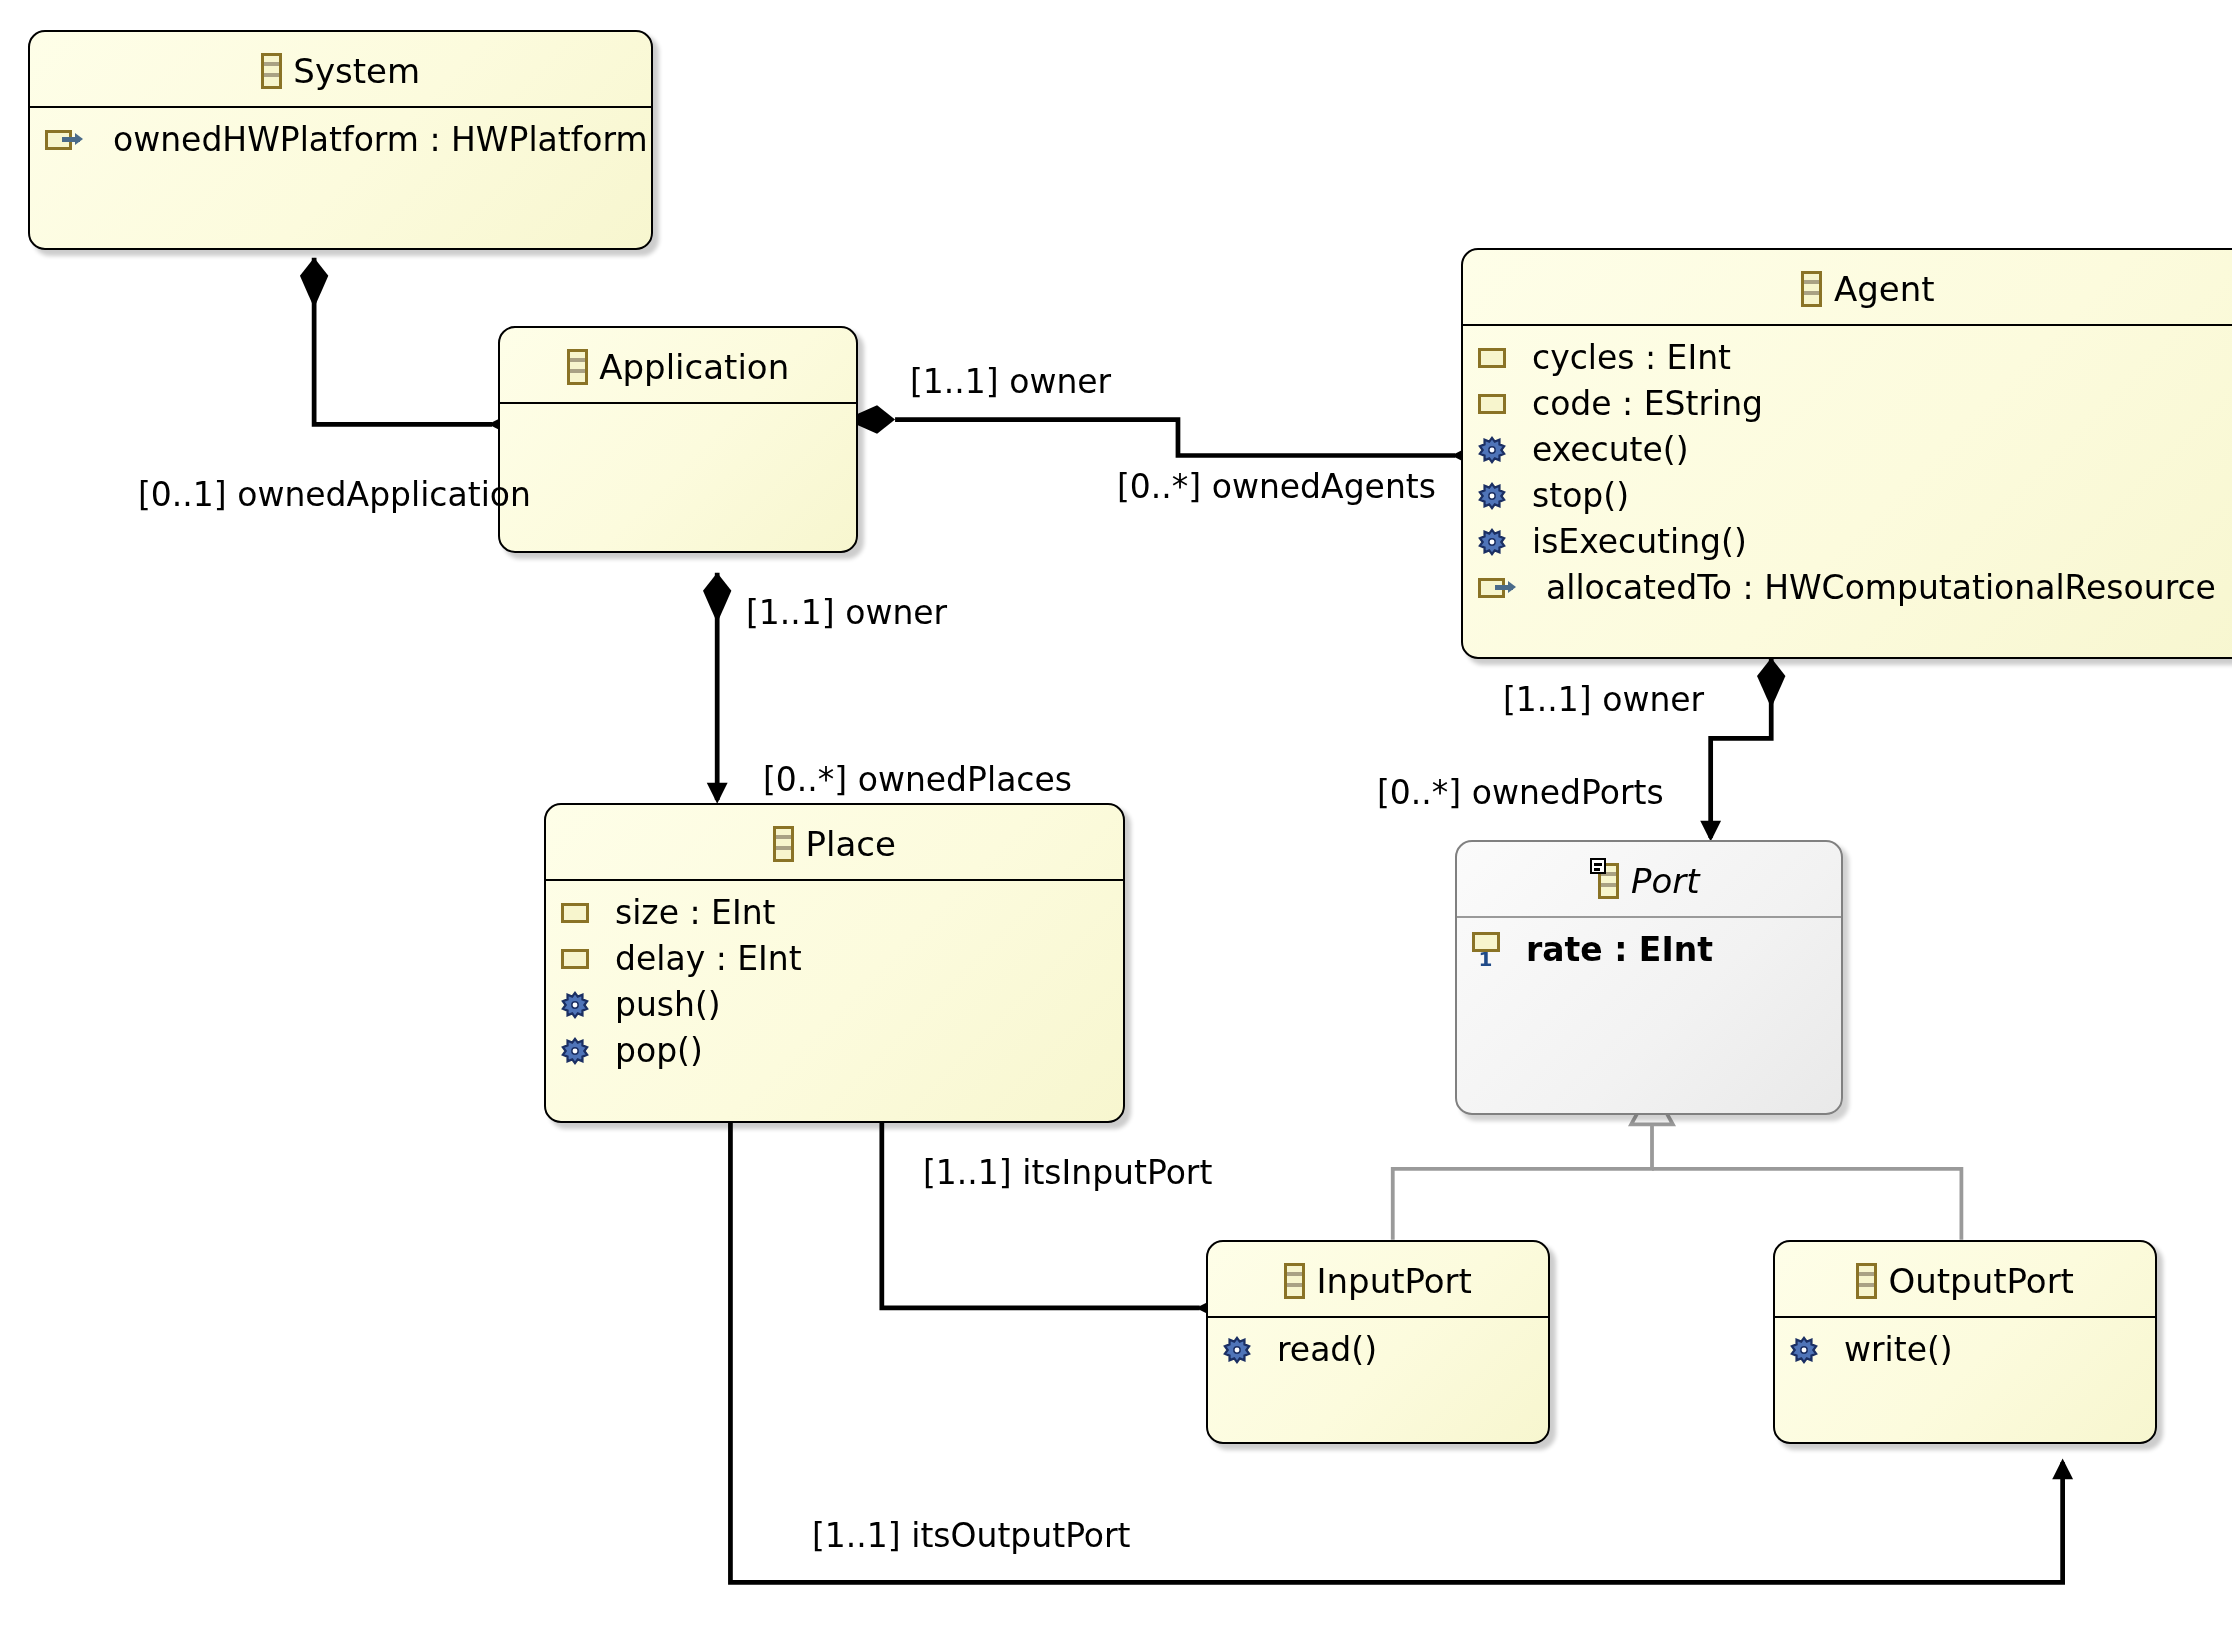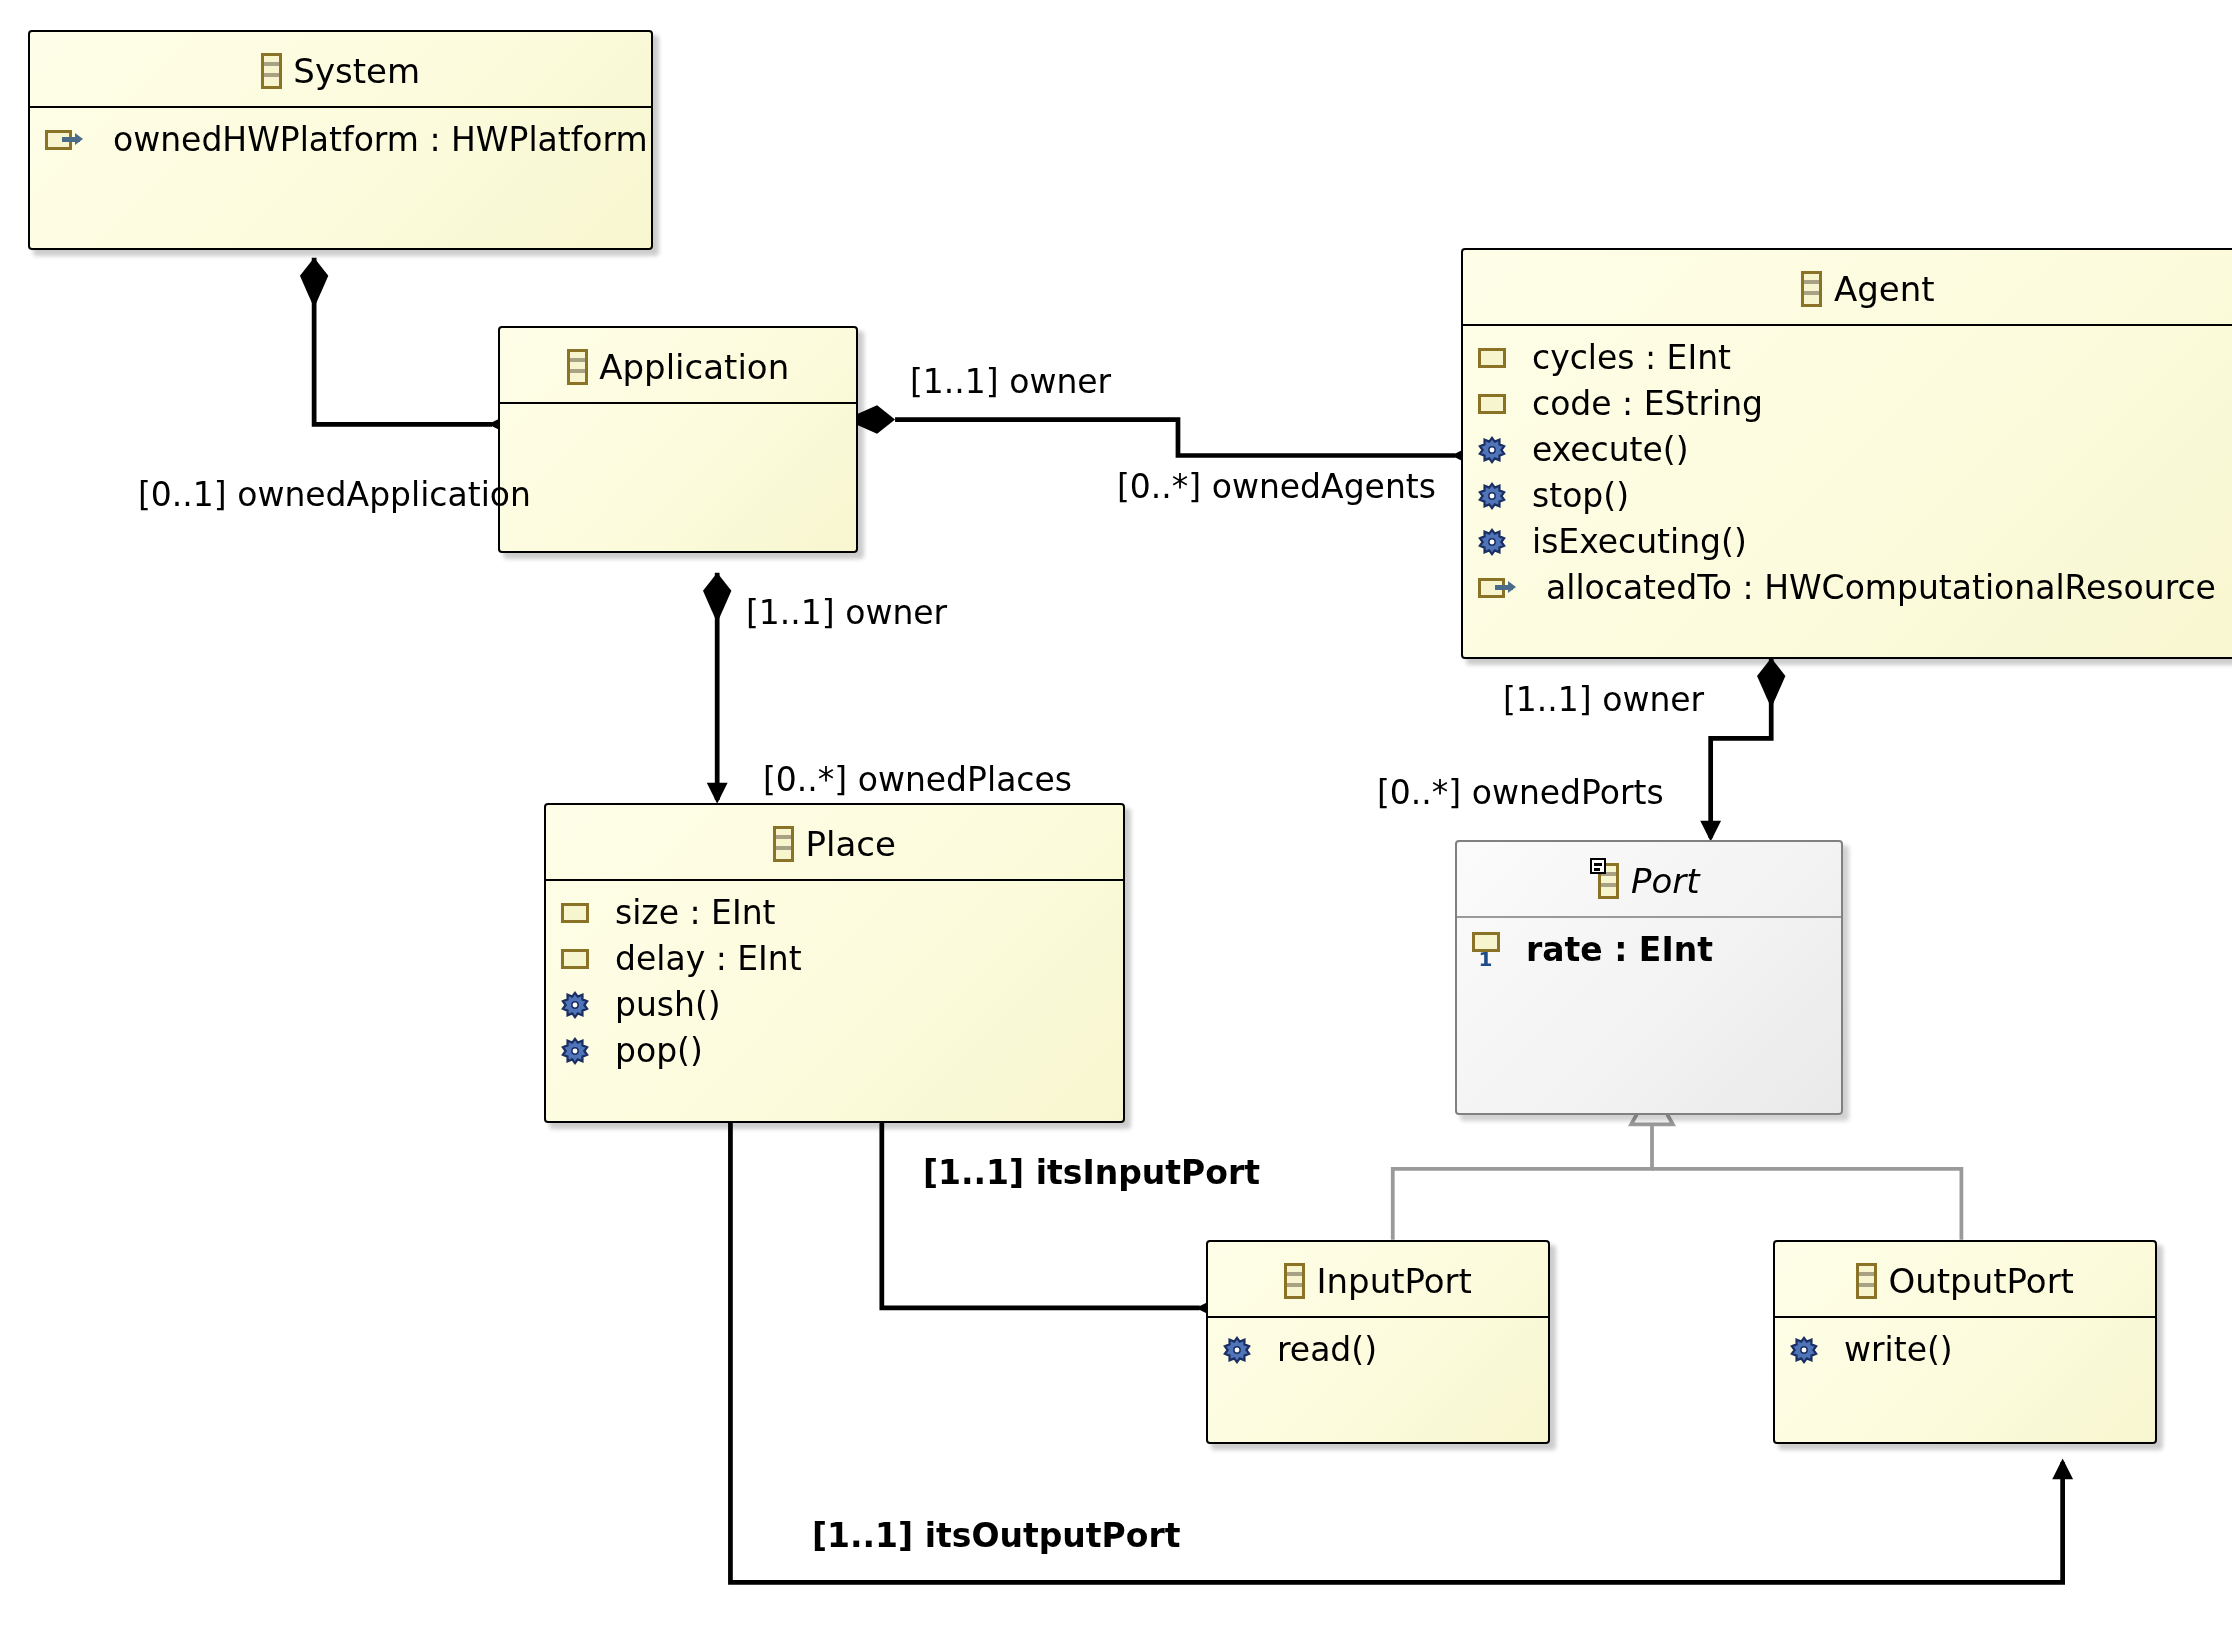--- a/index.html
+++ b/index.html
@@ -23,21 +23,21 @@
     width: 2232px;
     height: 1649px;
     pointer-events: none;
   }
 
   
   .uml-class {
     position: absolute;
     box-sizing: border-box;
     border: 2.8px solid #000000;
-    border-radius: 4px;
+    border-radius: 17px;
     background: linear-gradient(135deg, #fefee8 0%, #fcfbdd 55%, #f7f6cf 100%);
     box-shadow: 5.7px 5.7px 4.7px rgba(0,0,0,0.20);
     overflow: hidden;
   }
   .uml-class.abstract {
     border-color: #808080;
     background: linear-gradient(135deg, #fbfbfb 0%, #f2f2f2 60%, #e9e9e9 100%);
     box-shadow: 5.7px 5.7px 4.7px rgba(0,0,0,0.18);
   }
   .uml-title {
@@ -195,21 +195,21 @@
   .icon-op svg { display: block; }
 
   
   .edge-label {
     position: absolute;
     font-size: 33px;
     color: #000000;
     white-space: nowrap;
     line-height: 1;
   }
-  .edge-label.bold { font-weight: bold; }
+  .edge-label.bold { font-weight: normal; }
 </style>
 </head>
 <body>
 
 <div id="canvas">
 
   <svg id="edges" viewBox="0 0 2359 1742" width="2232" height="1649">
     <defs>
       <marker id="openArrow" markerWidth="26" markerHeight="26" refX="22" refY="9" orient="auto" markerUnits="userSpaceOnUse">
         <path d="M2,0 L22,9 L2,18" fill="none" stroke="#000" stroke-width="4"></path>

